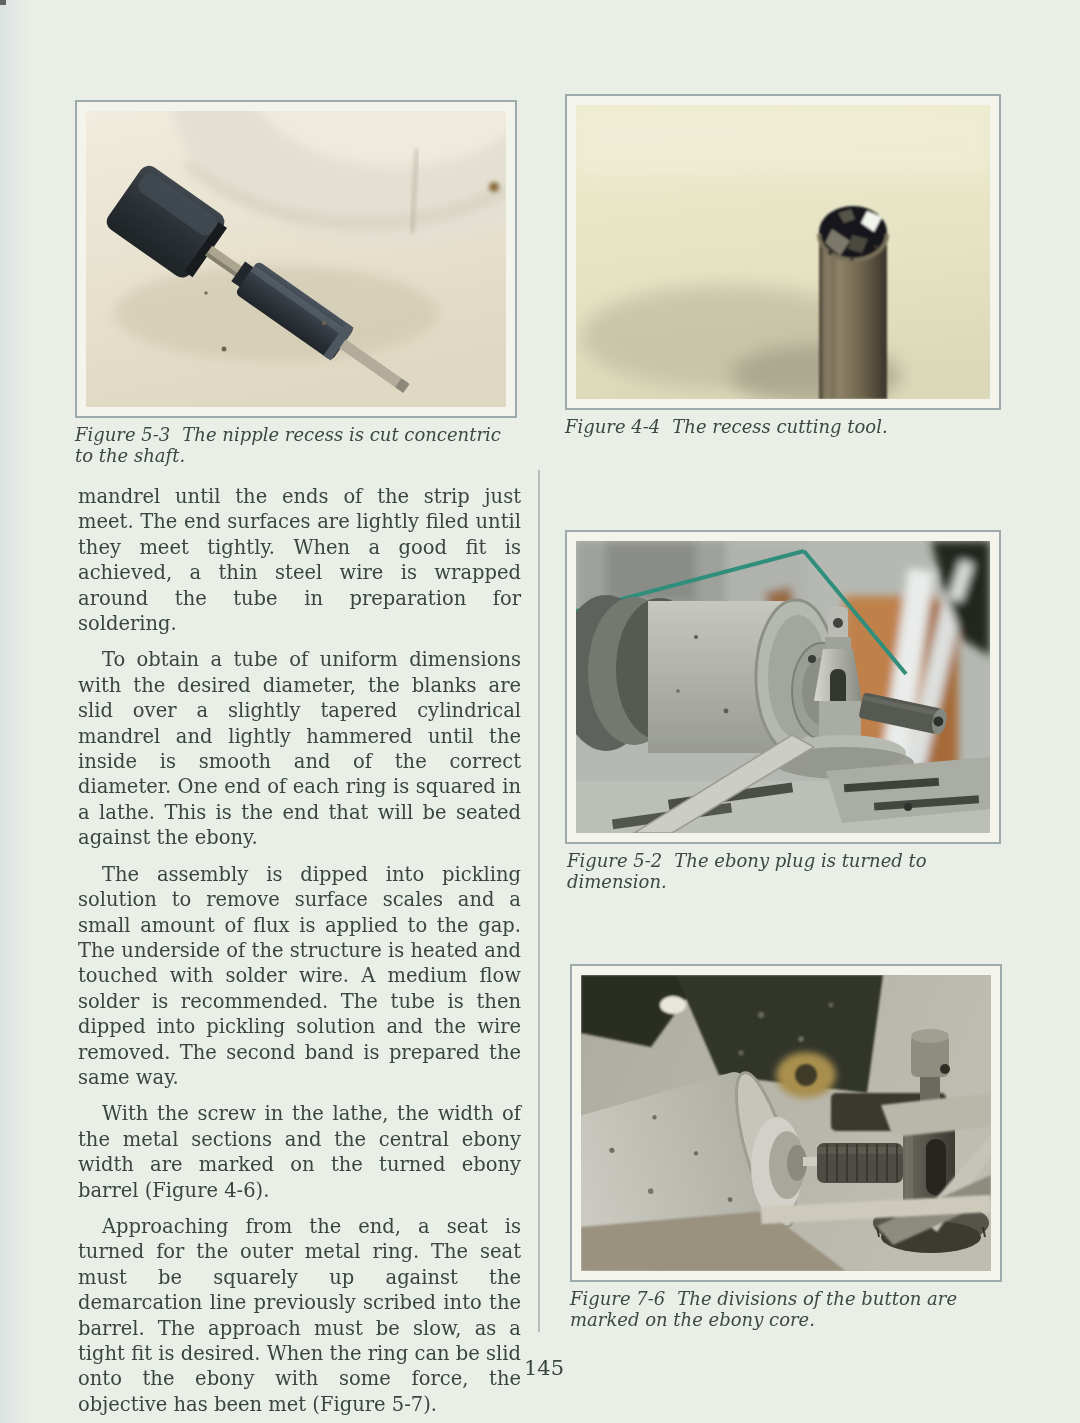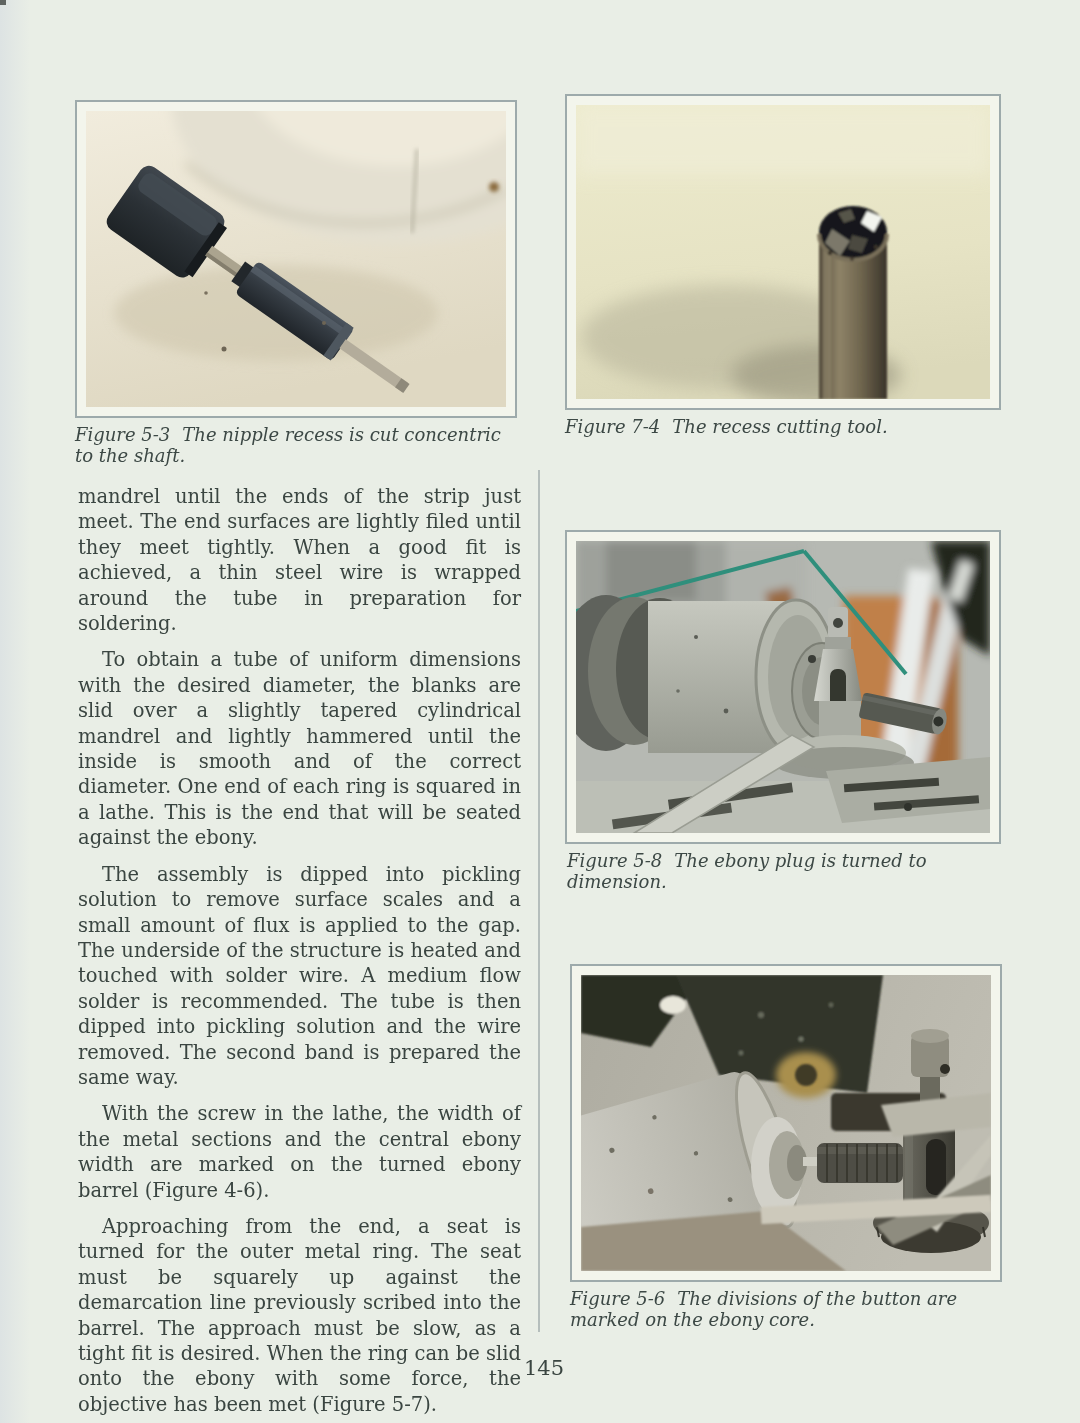--- a/index.html
+++ b/index.html
@@ -150,21 +150,21 @@
       <polygon points="256,124 274,136 264,151 249,138" fill="#7b786a"></polygon>
       <polygon points="262,108 275,104 279,114 268,118" fill="#57544a"></polygon>
       <polygon points="276,130 292,134 286,148 272,144" fill="#4c4a40"></polygon>
       <circle cx="254" cy="148" r="2.2" fill="#3a352b"></circle>
       <circle cx="300" cy="142" r="2.2" fill="#3a352b"></circle>
       <circle cx="276" cy="154" r="2" fill="#473f32"></circle>
     </g>
   </svg>
 </div>
 <p class="caption" style="left:565px; top:416px; width:436px;">
-  <span class="cap-label">Figure 7-4</span><span>The recess cutting tool.</span>
+  <span class="cap-label">Figure 4-4</span><span>The recess cutting tool.</span>
 </p>
 
 <div class="bodycol">
   <p class="first">mandrel until the ends of the strip just meet. The end surfaces are lightly filed until they meet tightly. When a good fit is achieved, a thin steel wire is wrapped around the tube in preparation for soldering.</p>
   <p>To obtain a tube of uniform dimensions with the desired diameter, the blanks are slid over a slightly tapered cylindrical mandrel and lightly hammered until the inside is smooth and of the correct diameter. One end of each ring is squared in a lathe. This is the end that will be seated against the ebony.</p>
   <p>The assembly is dipped into pickling solution to remove surface scales and a small amount of flux is applied to the gap. The underside of the structure is heated and touched with solder wire. A medium flow solder is recommended. The tube is then dipped into pickling solution and the wire removed. The second band is prepared the same way.</p>
   <p>With the screw in the lathe, the width of the metal sections and the central ebony width are marked on the turned ebony barrel (Figure 4-6).</p>
   <p>Approaching from the end, a seat is turned for the outer metal ring. The seat must be squarely up against the demarcation line previously scribed into the barrel. The approach must be slow, as a tight fit is desired. When the ring can be slid onto the ebony with some force, the objective has been met (Figure 5-7).</p>
 
 </div>
@@ -243,21 +243,21 @@
       <rect x="92" y="250" width="125" height="10" fill="#4b4e46" transform="rotate(-8 155 255)"></rect>
       <rect x="36" y="270" width="120" height="10" fill="#53564e" transform="rotate(-8 96 275)"></rect>
       <rect x="268" y="240" width="95" height="8" fill="#3f423a" transform="rotate(-4 315 244)"></rect>
       <rect x="298" y="258" width="105" height="8" fill="#44473f" transform="rotate(-4 350 262)"></rect>
       <circle cx="332" cy="266" r="4" fill="#2f322c"></circle>
       <polygon points="58,292 96,292 238,206 216,194" fill="#cccec5" stroke="#9a9d93" stroke-width="1.5"></polygon>
     </g>
   </svg>
 </div>
 <p class="caption" style="left:567px; top:850px; width:436px;">
-  <span class="cap-label">Figure 5-8</span><span>The ebony plug is turned to dimension.</span>
+  <span class="cap-label">Figure 5-2</span><span>The ebony plug is turned to dimension.</span>
 </p>
 
 <div class="frame" style="left:570px; top:964px; width:432px; height:318px;">
   <svg viewBox="0 0 410 296" preserveAspectRatio="none">
     <defs>
       <linearGradient id="p4bg" x1="0" y1="0" x2="1" y2="0.3">
         <stop offset="0" stop-color="#aeaca1"></stop>
           <stop offset="1" stop-color="#bfbdb2"></stop>
       </linearGradient>
       <linearGradient id="p4cylL" x1="0" y1="0" x2="1" y2="0">
@@ -340,16 +340,16 @@
     <g filter="url(#p4b1)">
       <polygon points="300,130 410,118 410,152 312,162" fill="#b9b7aa"></polygon>
       <polygon points="410,160 410,180 356,257 338,243" fill="#c6c4b8"></polygon>
       <polygon points="410,200 410,226 312,270 296,251" fill="#8e8c7f"></polygon>
       <polygon points="0,252 185,236 265,296 0,296" fill="#9a917f"></polygon>
       <rect x="180" y="226" width="230" height="17" fill="#cdc9bb" transform="rotate(-3 295 234)"></rect>
     </g>
   </svg>
 </div>
 <p class="caption" style="left:570px; top:1288px; width:434px;">
-  <span class="cap-label">Figure 5-6</span><span>The divisions of the button are marked on the ebony core.</span>
+  <span class="cap-label">Figure 7-6</span><span>The divisions of the button are marked on the ebony core.</span>
 </p>
 
 <div class="page-number">145</div>
 
 </body></html>

